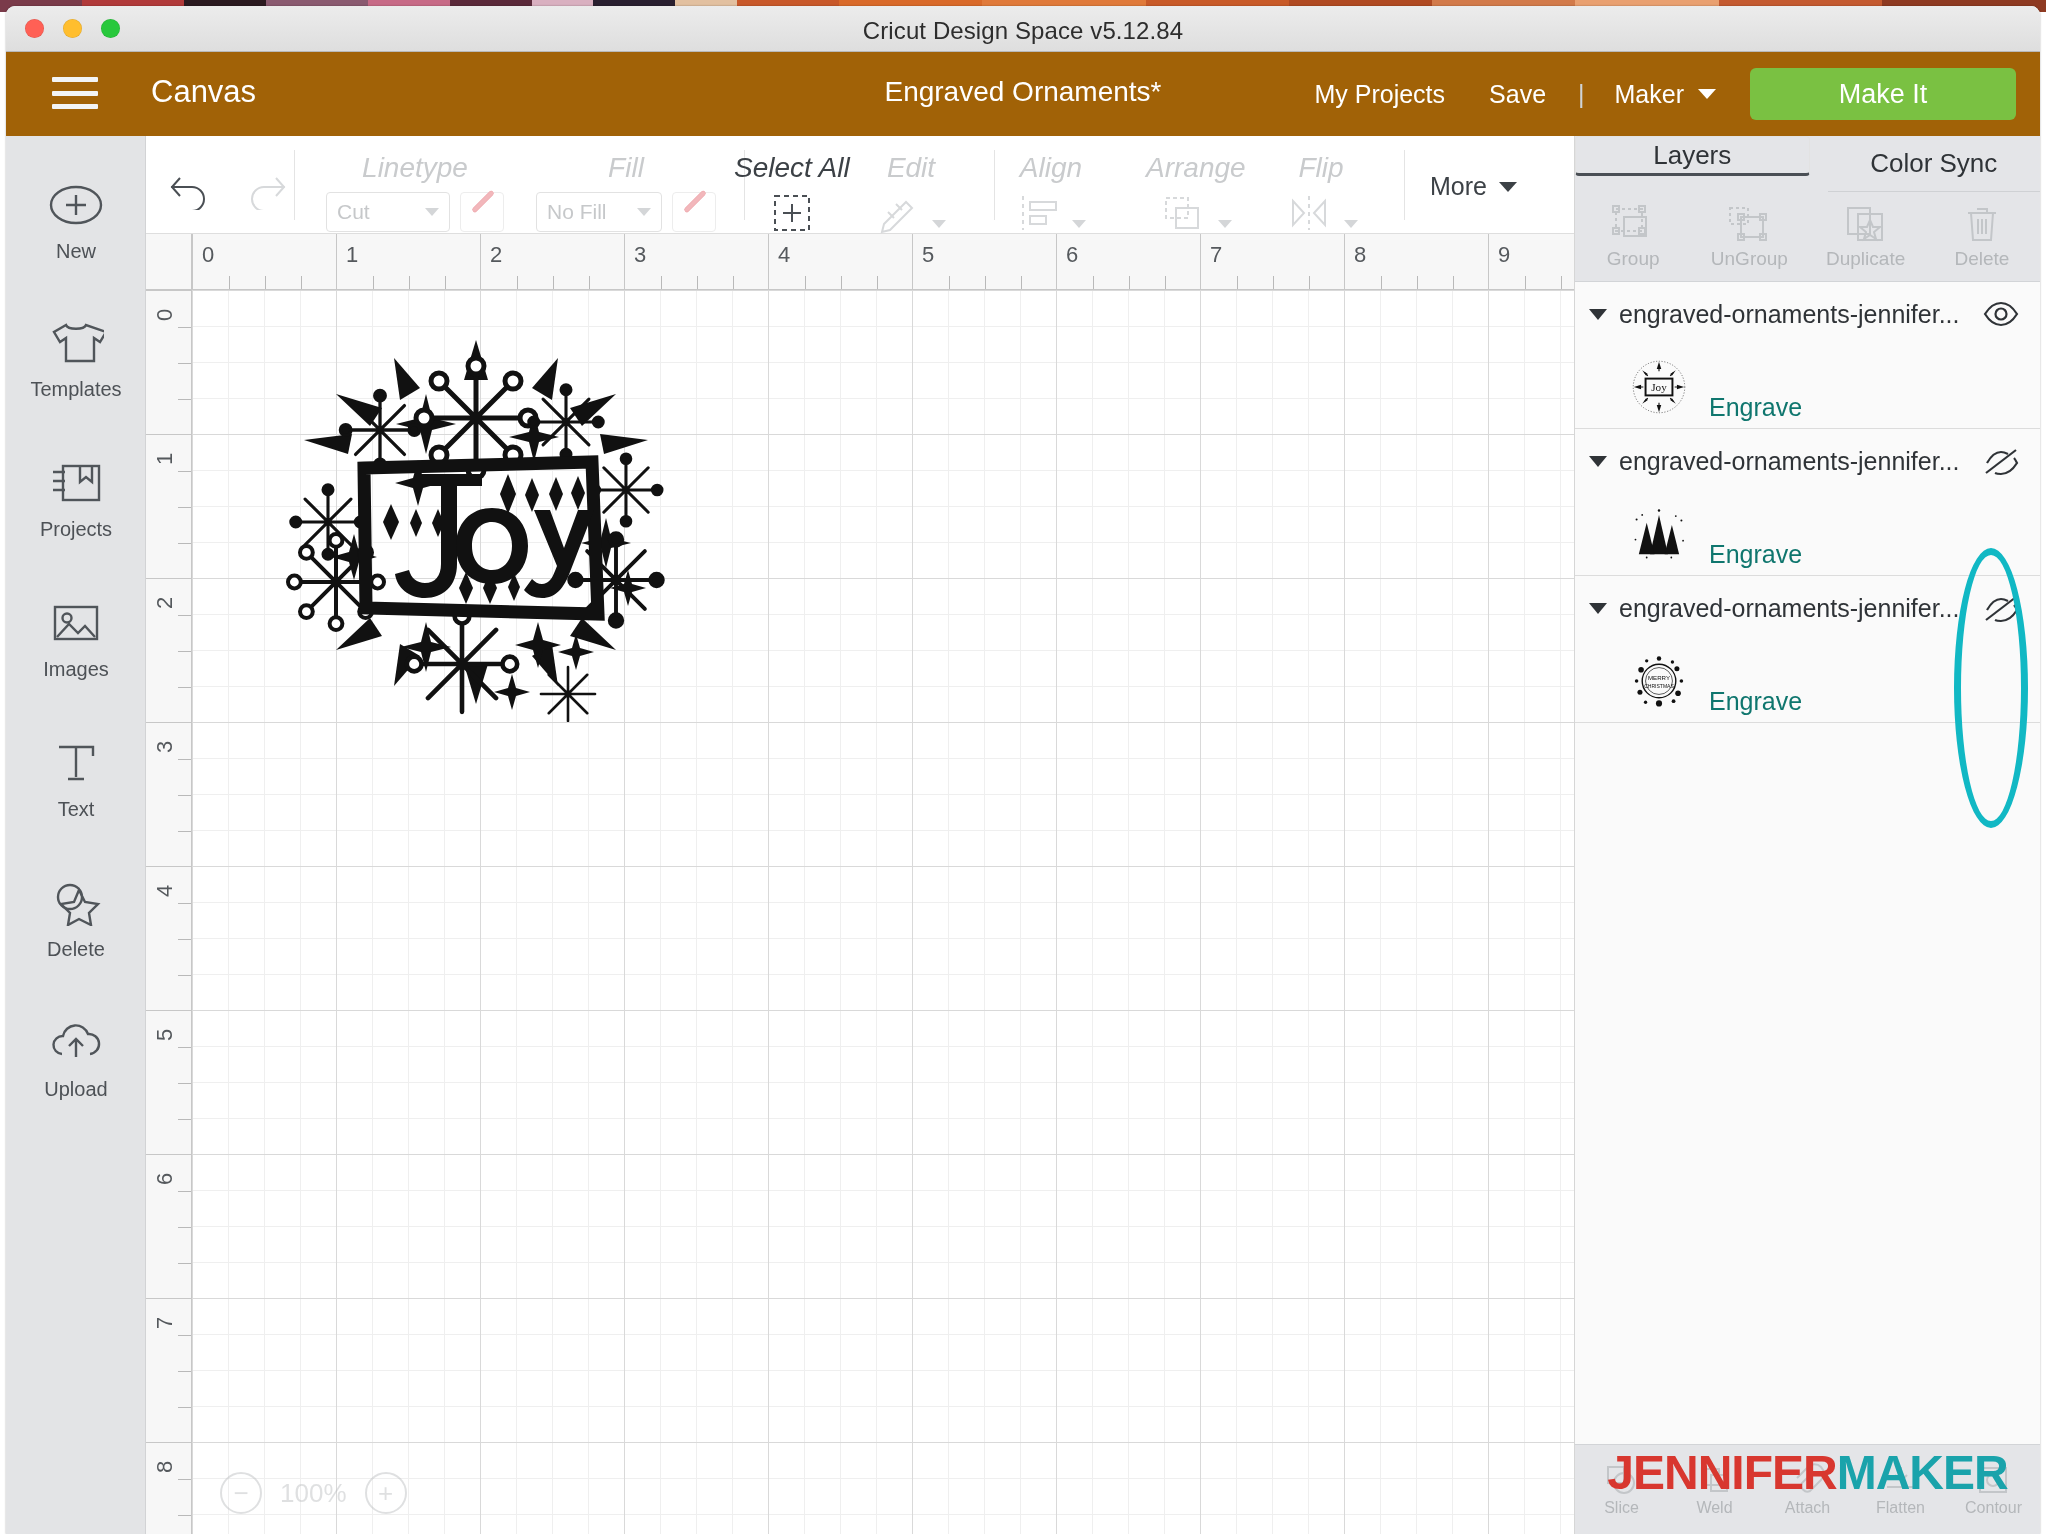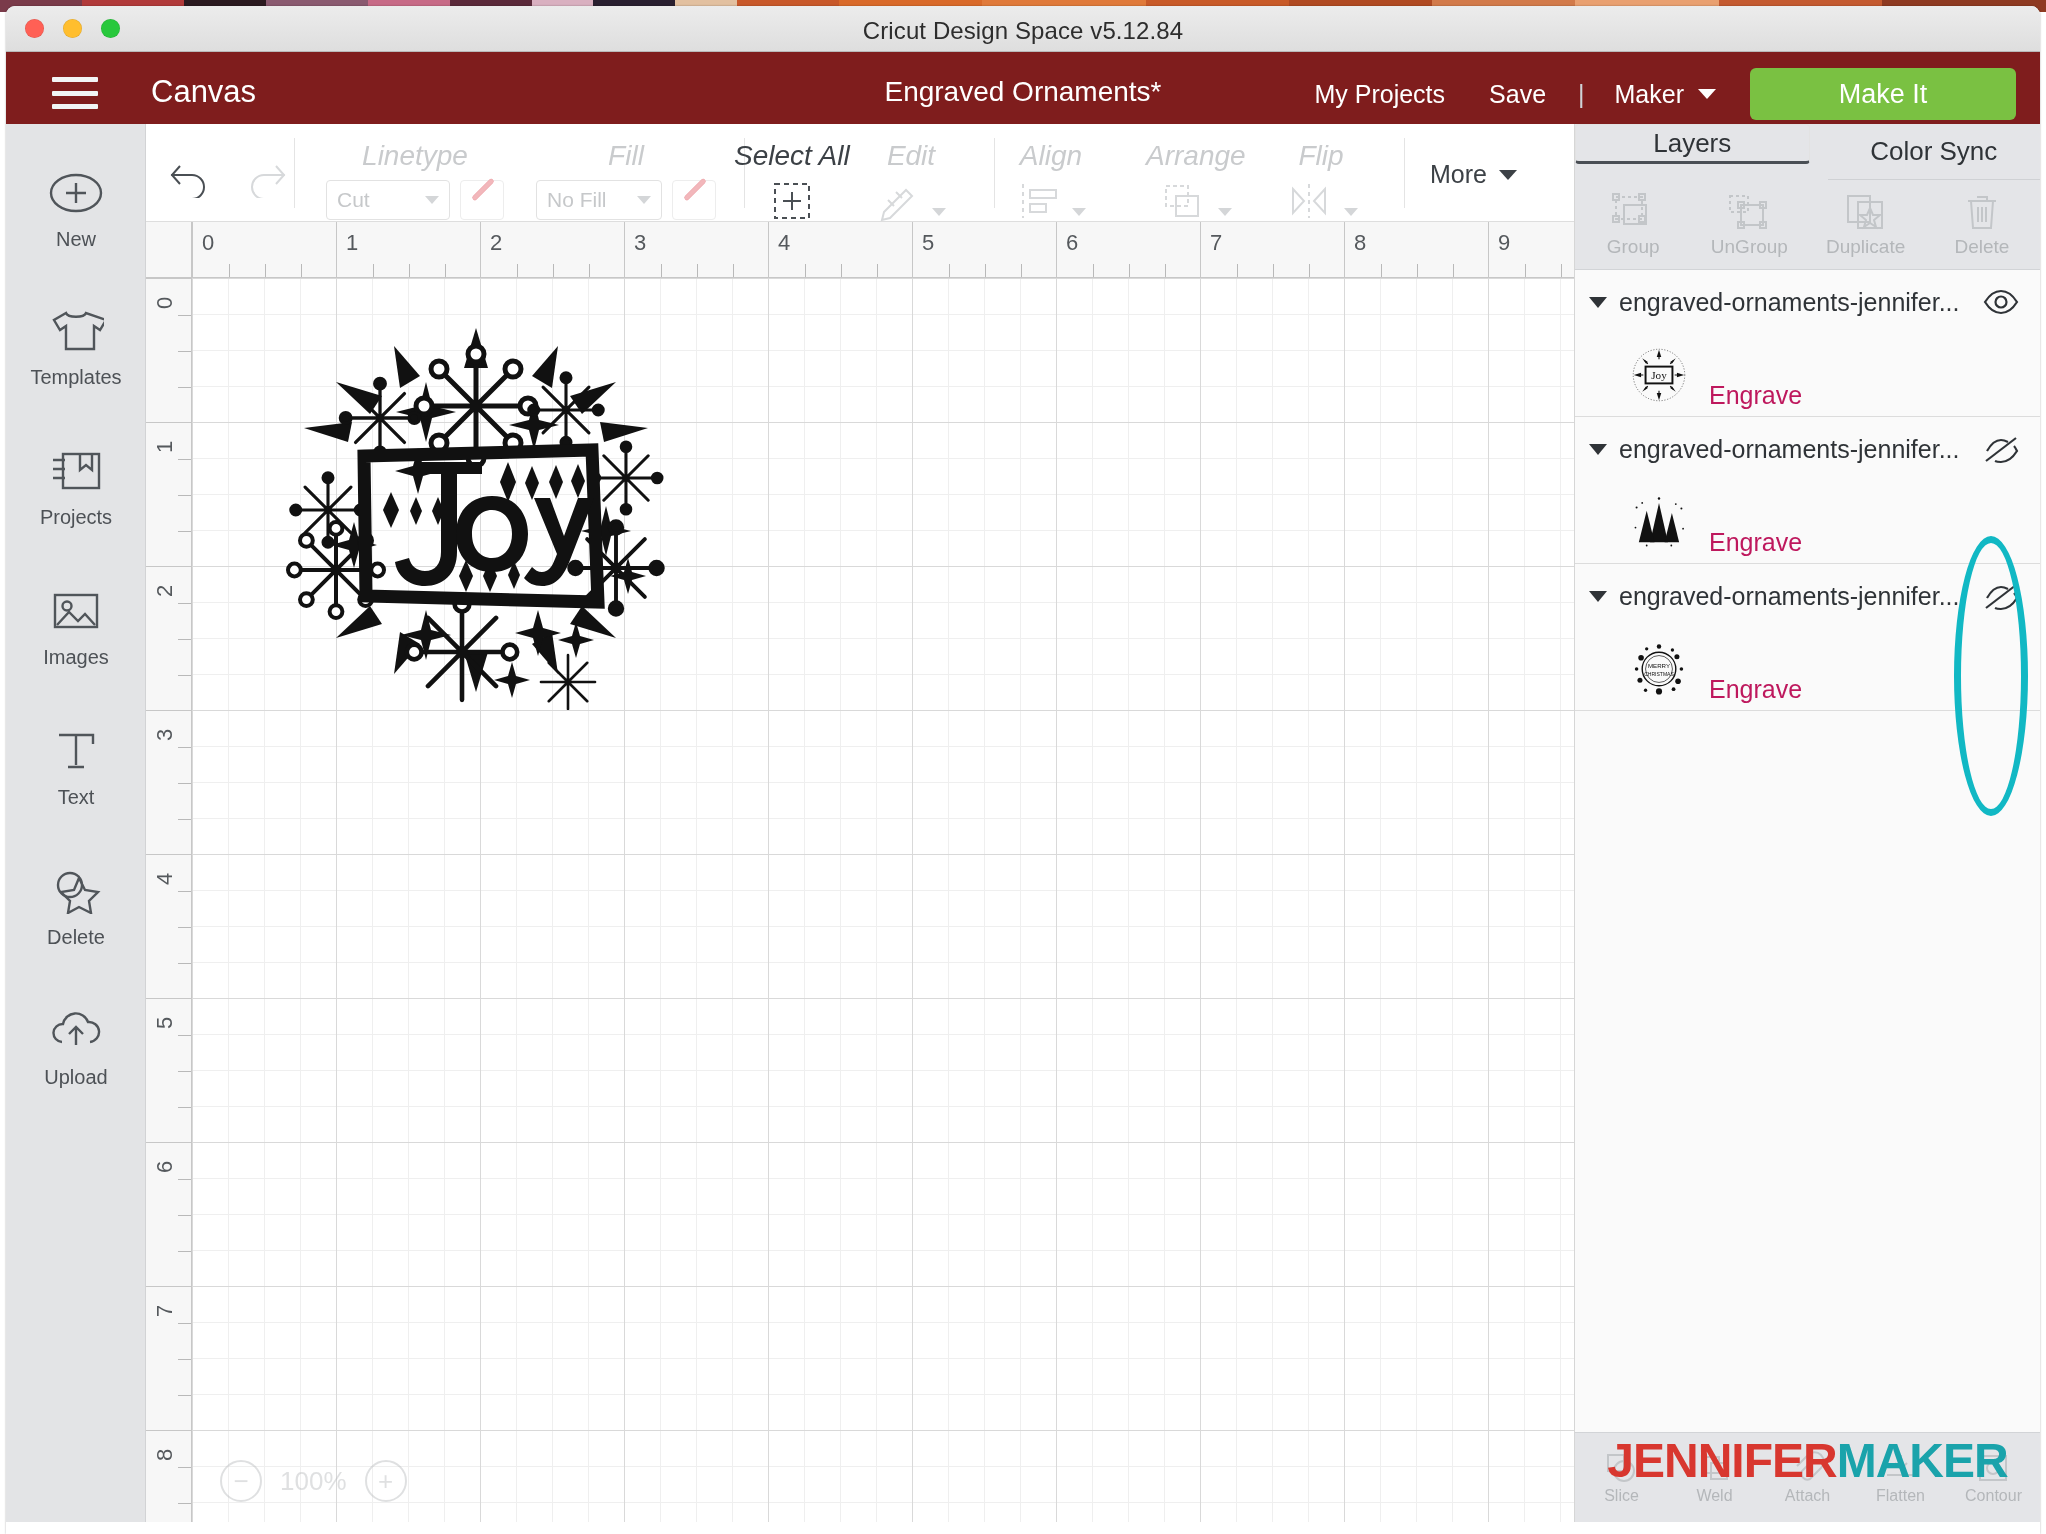--- a/index.html
+++ b/index.html
@@ -24,21 +24,21 @@
       background:linear-gradient(180deg,#ececec,#dedede);
       border-bottom:1px solid #b9b9b9; }
   .traffic { position:absolute; top:13px; width:19px; height:19px; border-radius:50%; }
   #tl-close { left:19px; background:#ff6055; box-shadow:inset 0 0 0 .5px rgba(0,0,0,.12); }
   #tl-min   { left:57px; background:#ffbe2e; box-shadow:inset 0 0 0 .5px rgba(0,0,0,.12); }
   #tl-max   { left:95px; background:#28c83c; box-shadow:inset 0 0 0 .5px rgba(0,0,0,.12); }
   #win-title { position:absolute; left:0; right:0; top:11px; text-align:center;
       font-size:24px; color:#2d2d2d; letter-spacing:.1px; }
 
   
-  #appbar { position:relative; height:72px; background:#7f1d1d; color:#fff; }
+  #appbar { position:relative; height:84px; background:#a16207; color:#fff; }
   #hamburger { position:absolute; left:46px; top:25px; width:46px; height:32px;
       display:flex; flex-direction:column; justify-content:space-between; cursor:pointer; }
   #hamburger span { display:block; height:5px; background:#f2f4f5; border-radius:1px; }
   #canvas-label { position:absolute; left:145px; top:22px; font-size:31px; color:#fff; }
   #project-title { position:absolute; left:0; right:0; top:24px; text-align:center;
       font-size:28px; color:#fff; }
   #hdr-right { position:absolute; right:24px; top:0; height:84px;
       display:flex; align-items:center; gap:0; }
   #hdr-right .hitem { font-size:25px; color:#fff; padding:0 22px; cursor:pointer; white-space:nowrap; }
   #hdr-sep { color:#cfd4d8; font-size:25px; padding:0 10px; }
@@ -129,21 +129,21 @@
   .layer-group { border-bottom:1px solid #dcdcdc; }
   .lg-head { display:flex; align-items:center; height:64px; padding:0 20px 0 14px; gap:12px; }
   .lg-arrow { width:0;height:0;border-left:9px solid transparent;border-right:9px solid transparent;
       border-top:11px solid #2f3337; cursor:pointer; }
   .lg-name { flex:1; font-size:25px; color:#2f3337; white-space:nowrap; overflow:hidden; }
   .eye { width:38px; height:30px; cursor:pointer; }
   .eye svg { stroke:#2f3337; fill:none; stroke-width:2.2; }
   .lg-row { display:flex; align-items:center; height:82px; padding:0 20px 0 56px; gap:22px; }
   .thumb { width:56px; height:56px; position:relative; overflow:hidden; }
   .thumb svg { width:100%; height:100%; display:block; }
-  .lg-row .rl { font-size:25px; color:#be185d;margin-top:40px; }
+  .lg-row .rl { font-size:25px; color:#0f766e;margin-top:40px; }
   #annot-ellipse { position:absolute; right:12px; top:412px; width:74px; height:280px;
       border:7px solid #11b8c4; border-radius:50%; pointer-events:none; }
   #blank-row { position:absolute; left:0; right:0; bottom:90px; height:104px;
       background:#fafafa; border-top:1px solid #dcdcdc; display:flex; align-items:center;
       padding:0 20px 0 14px; gap:28px; }
   #blank-swatch { width:108px; height:72px; background:#fff; border:2px solid #5a5f64; border-radius:4px; }
   #blank-label { flex:1; font-size:25px; color:#2f3337; }
   #ops { position:absolute; left:0; right:0; bottom:0; height:90px; background:#e4e5e8;
       display:flex; border-top:1px solid #d2d4d7; }
   .op { flex:1; display:flex; flex-direction:column; align-items:center; justify-content:center;

